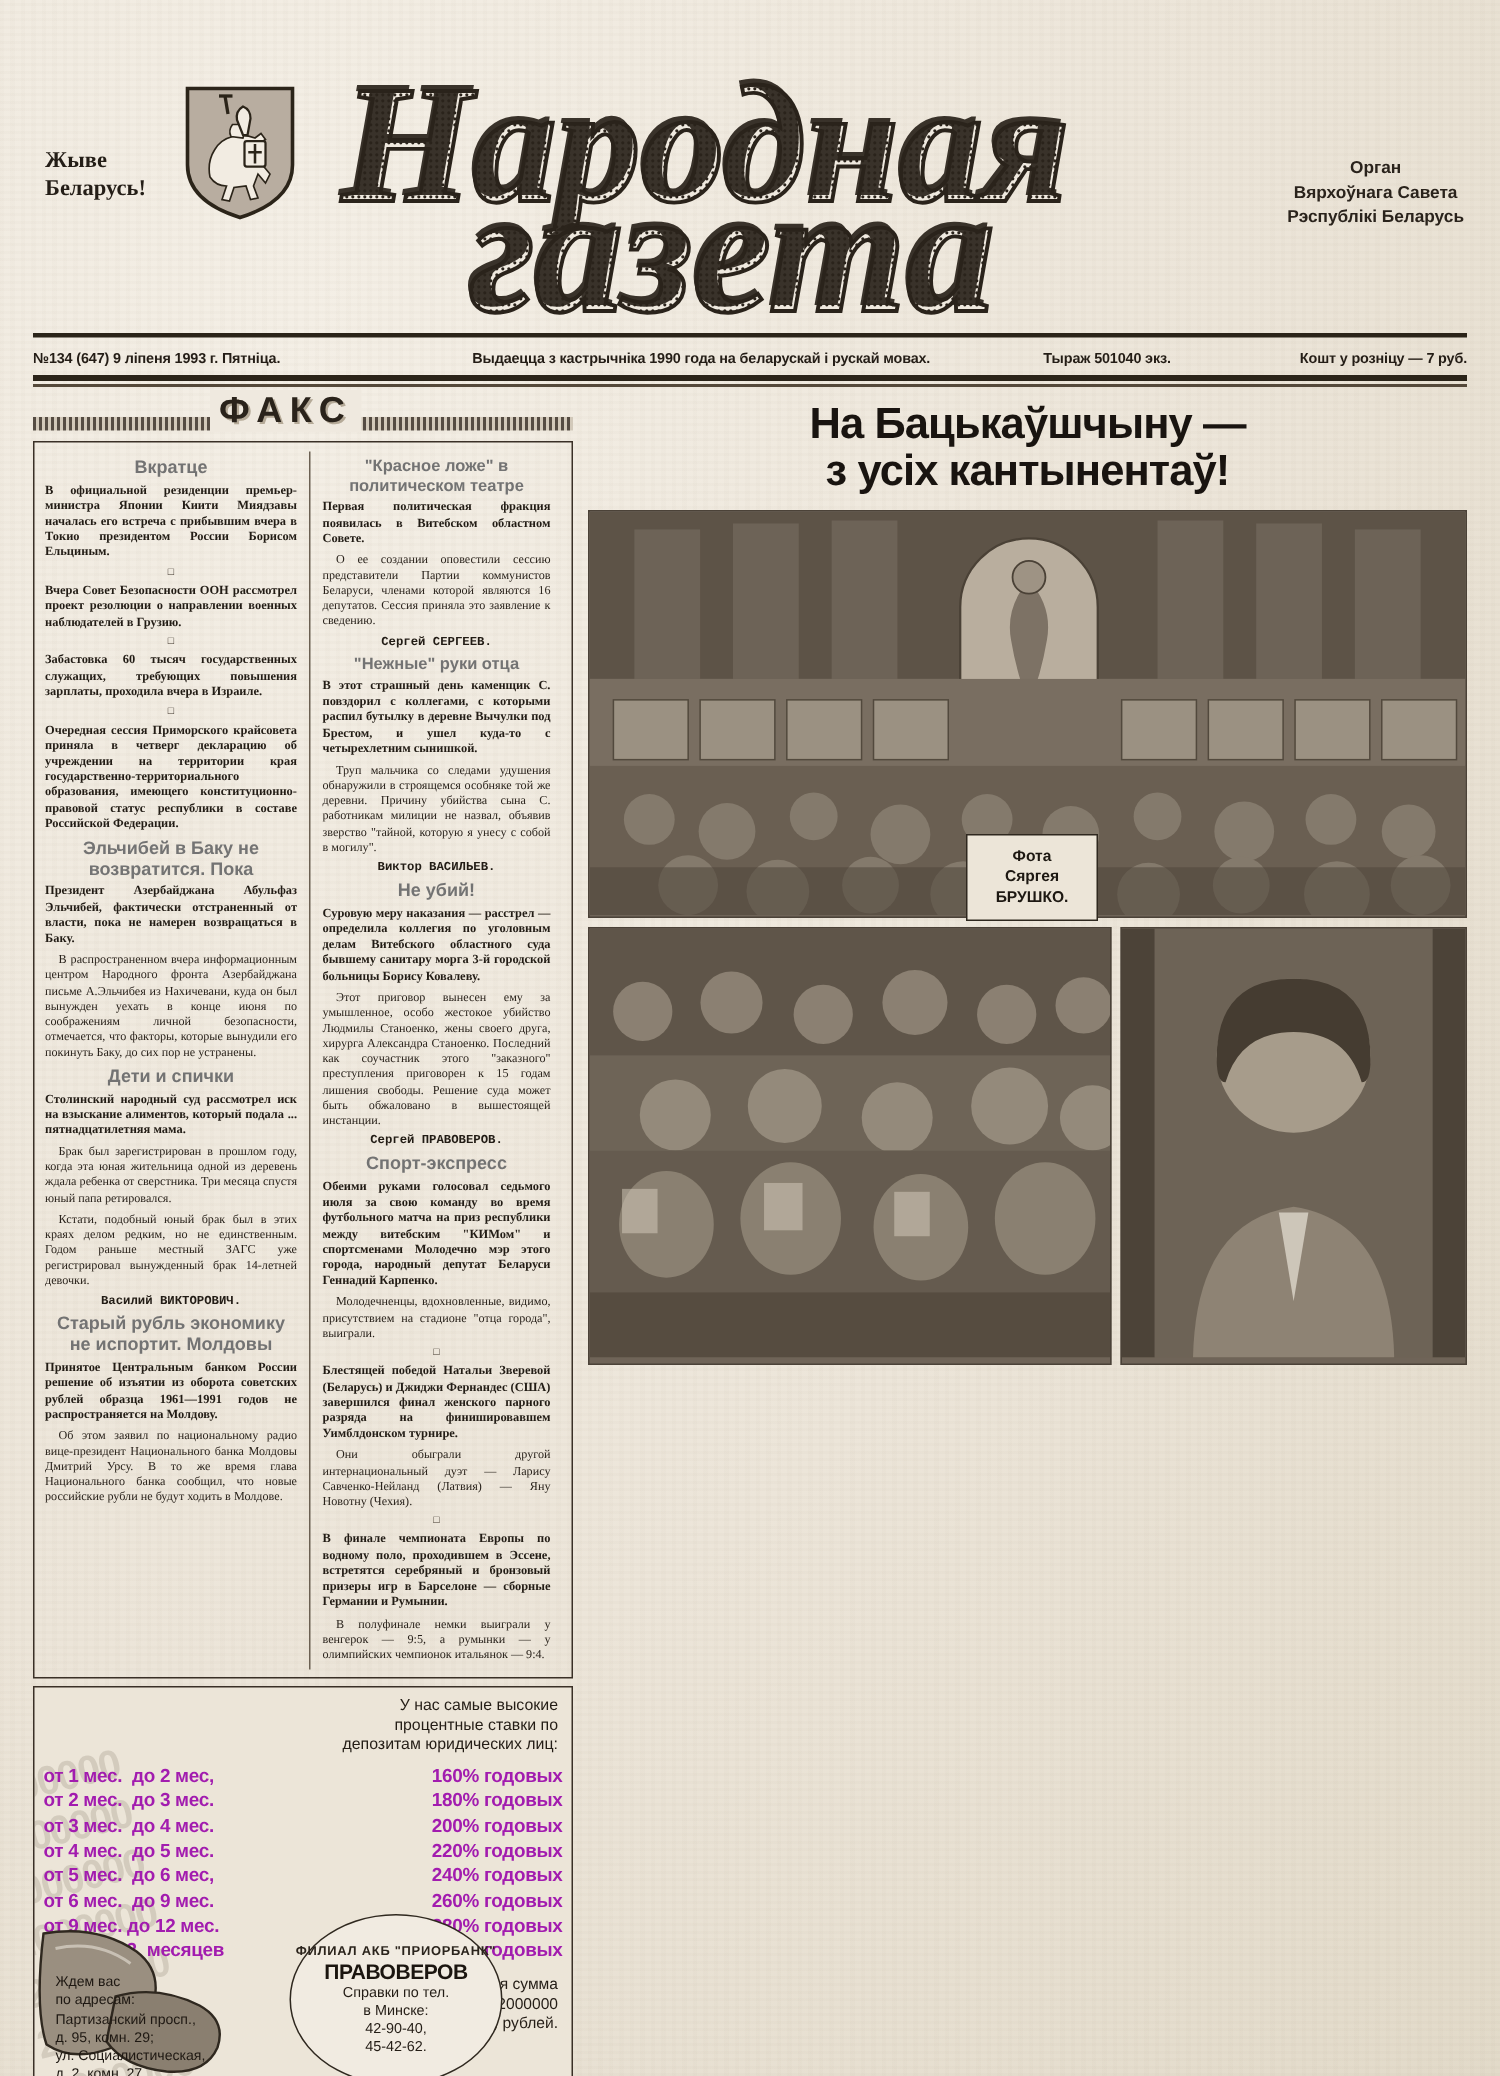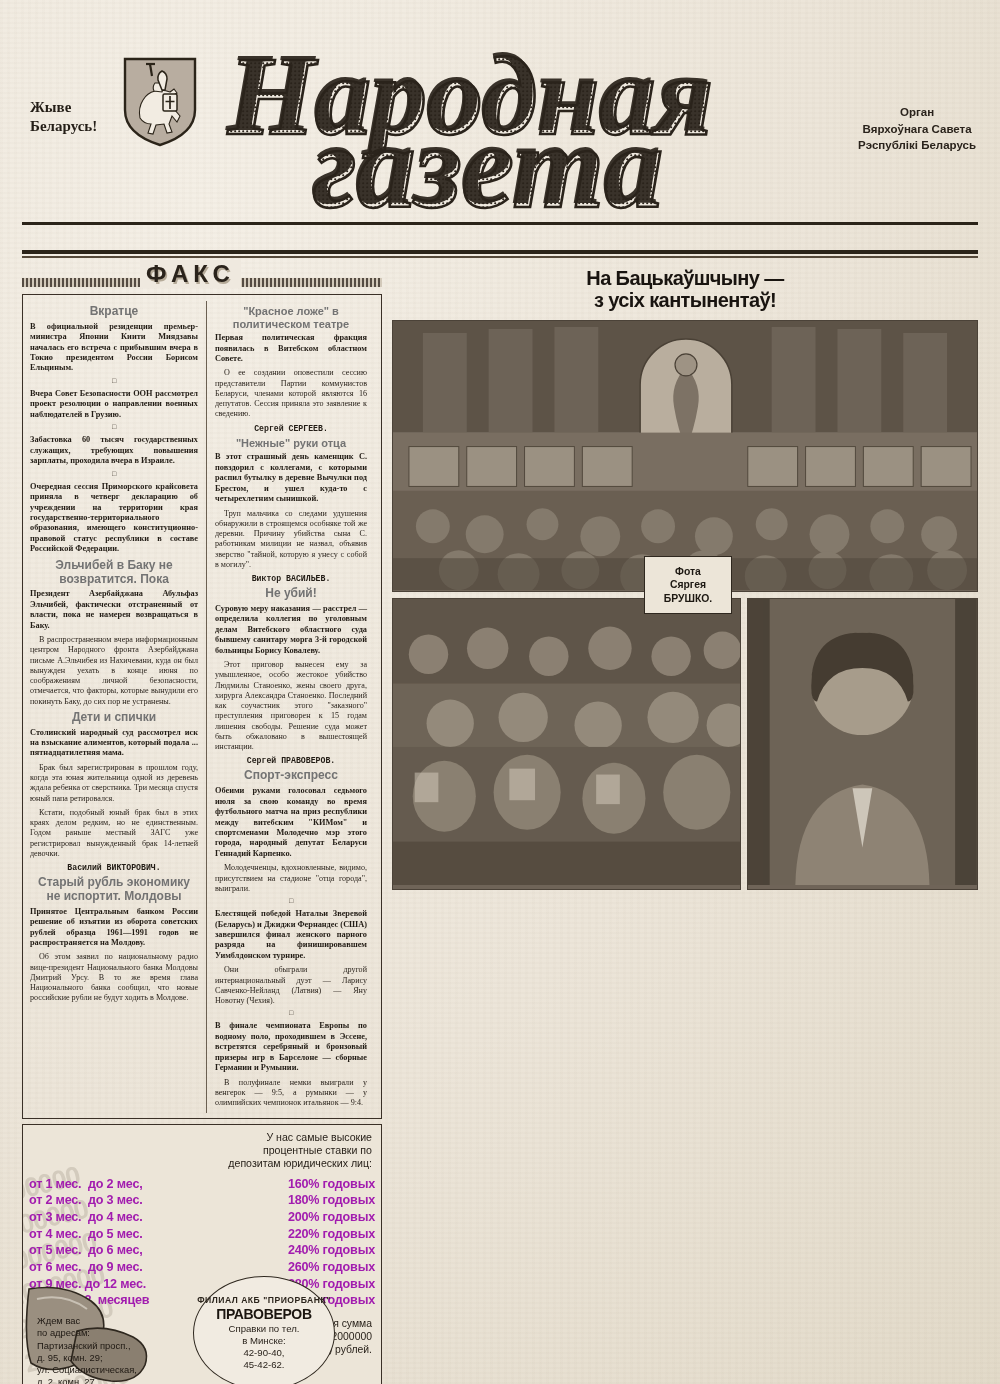--- a/index.html
+++ b/index.html
@@ -148,21 +148,21 @@
     display:flex;flex-direction:column;align-items:center;justify-content:center;
     gap:1px;
   }
   .stamp .arc{font-size:8.6px;font-weight:700;letter-spacing:.5px;color:#2b241c;}
   .stamp .nm{font-size:14px;font-weight:700;color:#1b150f;letter-spacing:-.3px;}
   .stamp .ln{font-size:9.6px;color:#241d16;}
 
   
   .bighead{
     font-family:"Liberation Sans", sans-serif;
-    font-weight:700;font-size:20px;line-height:1.08;
+    font-weight:700;font-size:29px;line-height:1.08;
     text-align:center;color:#191410;margin:2px 0 9px;letter-spacing:-.6px;
   }
   .photo{background:#6f6458;position:relative;overflow:hidden;border:1px solid #4b4238;}
   .ph-inner{position:absolute;inset:0;}
   .prow{display:flex;gap:6px;}
   .photo-credit{
     position:absolute;left:262px;top:290px;width:86px;height:56px;
     border:1.5px solid #2f281f;background:#ece5d8;
     display:flex;flex-direction:column;align-items:center;justify-content:center;
     font-family:"Liberation Sans", sans-serif;
@@ -217,20 +217,26 @@
         <g font-family="Liberation Serif, serif" font-weight="700" font-style="italic">
           <text x="10" y="92" font-size="112" fill="url(#hatch)" stroke="#2a231b" stroke-width="2.6">Народная</text>
           <text x="8" y="88" font-size="112" fill="#2a231b" opacity="0.92">Народная</text>
           <text x="95" y="165" font-size="118" fill="url(#hatch)" stroke="#2a231b" stroke-width="2.6">газета</text>
           <text x="93" y="161" font-size="118" fill="#2a231b" opacity="0.92">газета</text>
         </g>
       </svg>
     </div>
 
     <div class="rule-top"></div>
+    <div class="infobar">
+      <div class="i1">№134 (647) 9 ліпеня 1993 г. Пятніца.</div>
+      <div class="i2">Выдаецца з кастрычніка 1990 года на беларускай і рускай мовах.</div>
+      <div class="i3">Тыраж 501040 экз.</div>
+      <div class="i4">Кошт у розніцу — 7 руб.</div>
+    </div>
     <div class="rule-bot"></div>
     <div class="rule-bot2"></div>
   </div>
 
   <div class="body">
 
     <div class="topzone">
 
       <div class="faxblock">
 

